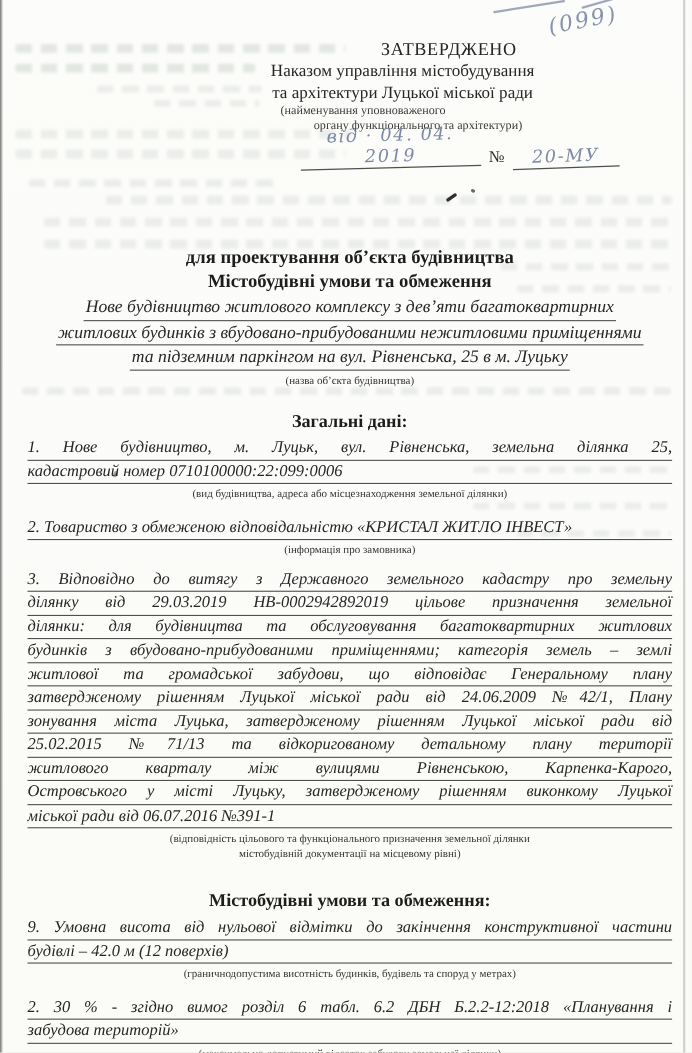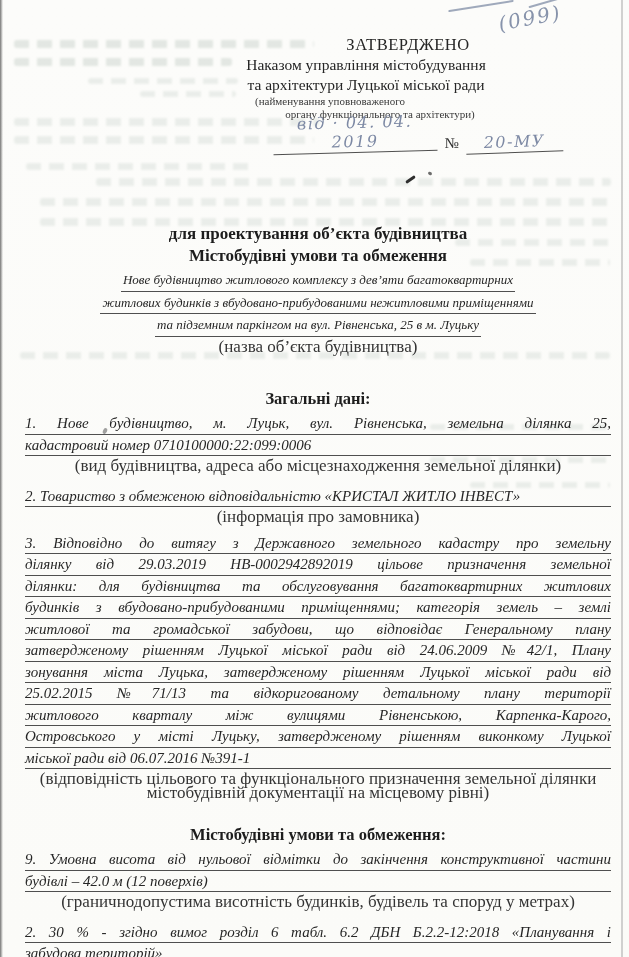--- a/index.html
+++ b/index.html
@@ -34,37 +34,37 @@
     color:var(--pen);
     letter-spacing:1.5px;
   }
   .stamp-date{width:166px;border-bottom:1px solid var(--rule);font-size:16px;transform:rotate(-1.5deg);text-align:center;padding-bottom:1px;}
   .stamp-no{width:30px;font-size:15px;color:#2e2e2e;text-align:center;padding-bottom:1px;}
   .stamp-num{width:98px;border-bottom:1px solid var(--rule);font-size:16px;transform:rotate(-2deg);text-align:center;padding-bottom:1px;}
 
   
   .doc-title{margin-top:70px;text-align:center;font-weight:bold;font-size:17px;line-height:22px;color:#1d1d1d;}
   .section-heading{text-align:center;font-weight:bold;font-size:16.5px;line-height:20px;color:#1d1d1d;}
-  .heading-general{margin-top:36px;}
+  .heading-general{margin-top:20px;}
   .heading-conditions{margin-top:26px;}
 
   
   .objname{margin-top:2px;text-align:center;}
-  .objname .oline{font-style:italic;font-size:13px;line-height:21.5px;}
+  .objname .oline{font-style:italic;font-size:16px;line-height:21.5px;}
   .objname .oline span{display:inline-block;border-bottom:1px solid var(--rule);padding:0 2px 0 2px;}
 
   
   .item{margin-top:4px;}
   .fill-line{
     font-style:italic;font-size:15px;line-height:20.5px;height:20.5px;
     border-bottom:1px solid var(--rule);
     white-space:nowrap;overflow:visible;
   }
   .fill-line.j{text-align:justify;text-align-last:justify;white-space:normal;}
-  .caption{font-size:17px;line-height:13.5px;text-align:center;color:#343434;margin-top:3px;}
+  .caption{font-size:10px;line-height:13.5px;text-align:center;color:#343434;margin-top:3px;}
   .gap10{margin-top:13px;}
   .gap8{margin-top:9px;}
 
   
   .bleed{
     position:absolute;border-radius:3px;
     background:repeating-linear-gradient(90deg,
       rgba(110,135,120,.55) 0px, rgba(110,135,120,.55) 15px,
       rgba(110,135,120,0) 15px, rgba(110,135,120,0) 23px);
     filter:blur(1.3px);

